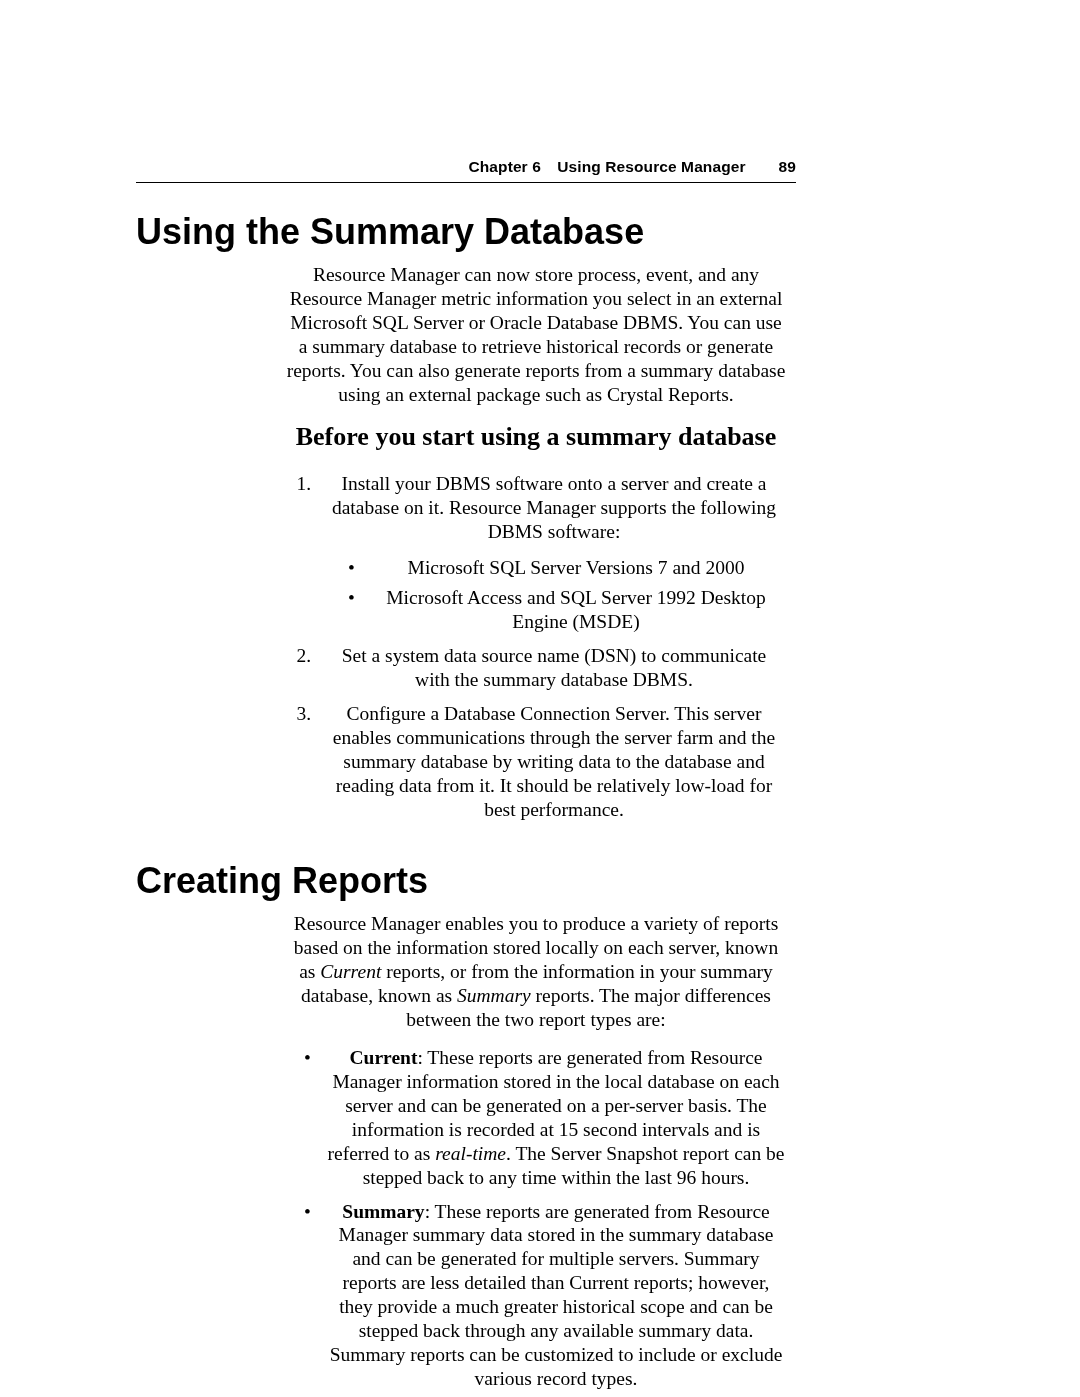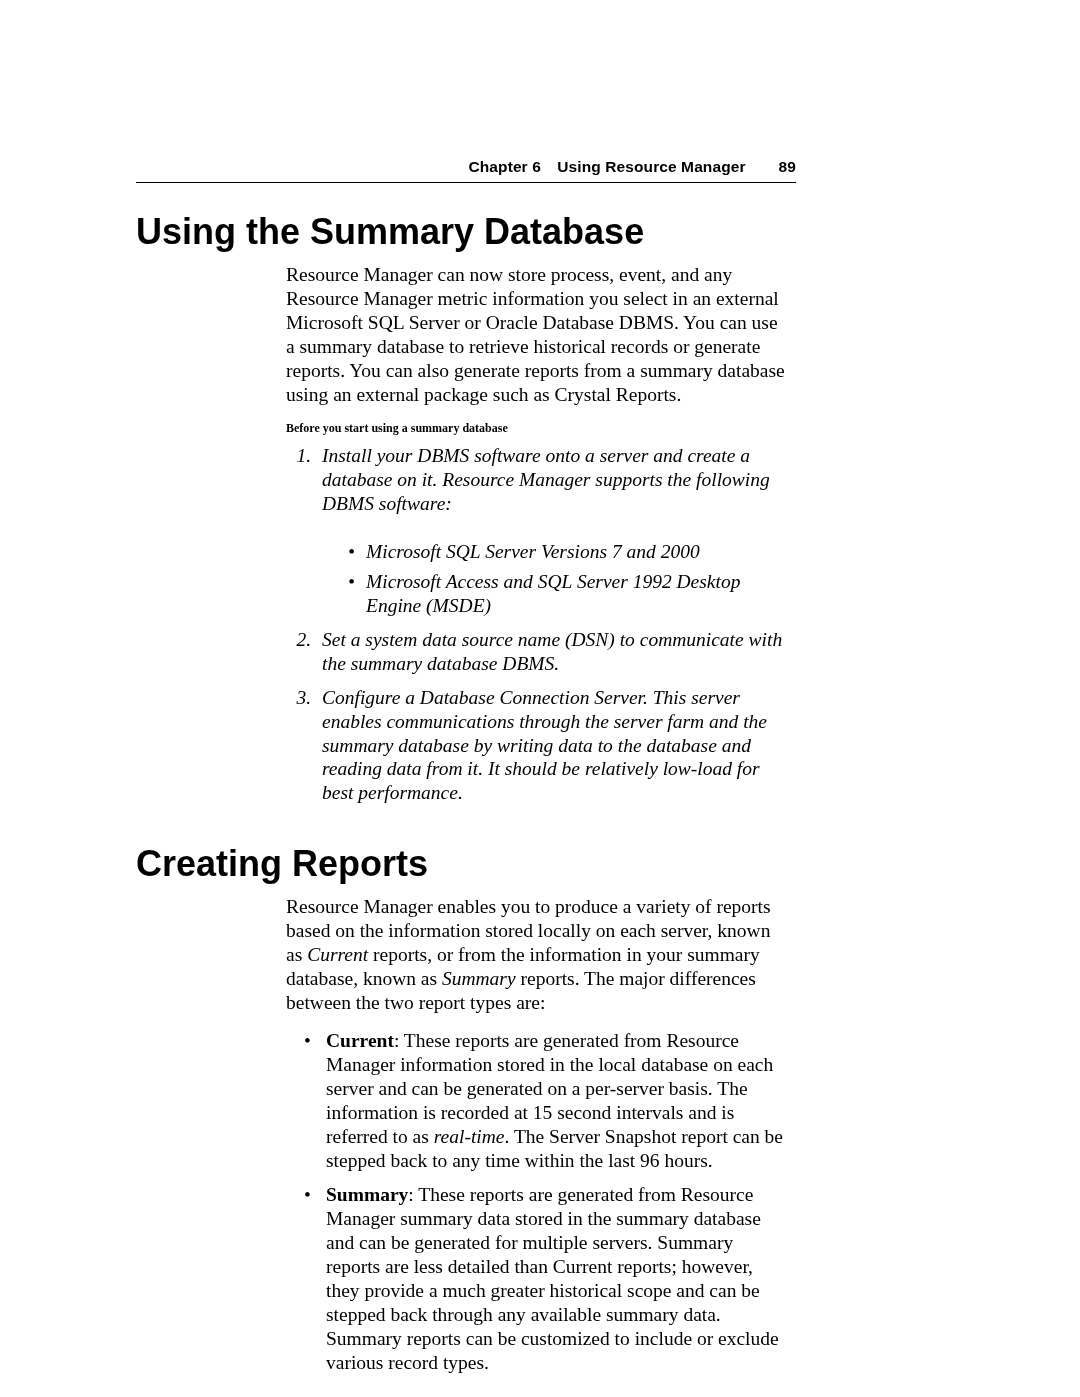--- a/index.html
+++ b/index.html
@@ -41,41 +41,41 @@
     font-weight: bold;
     font-size: 36px;
     margin: 0 0 10px 0;
     letter-spacing: 0px;
   }
   .body-block {
     margin-left: 150px;
     margin-right: 10px;
     font-size: 19.5px;
     line-height: 1.23;
+    text-align: center;
   }
   .body-block p {
     margin: 0 0 14px 0;
   }
   .subhead {
     font-weight: bold;
-    margin: 14px 0 8px 0;
-    font-size: 12px;
+    margin: 14px 0 19px 0;
+    font-size: 26px;
   }
   ol.numbered {
     margin: 0 0 14px 0;
     padding-left: 30px;
-    font-style: italic;
   }
   ol.numbered > li {
     margin-bottom: 10px;
     padding-left: 6px;
   }
   ul.bullets {
     list-style: none;
-    margin: 24px 0 8px 0;
+    margin: 12px 0 8px 0;
     padding-left: 26px;
   }
   ul.bullets > li {
     margin-bottom: 6px;
     position: relative;
     padding-left: 18px;
   }
   ul.bullets > li::before {
     content: "•";
     position: absolute;

